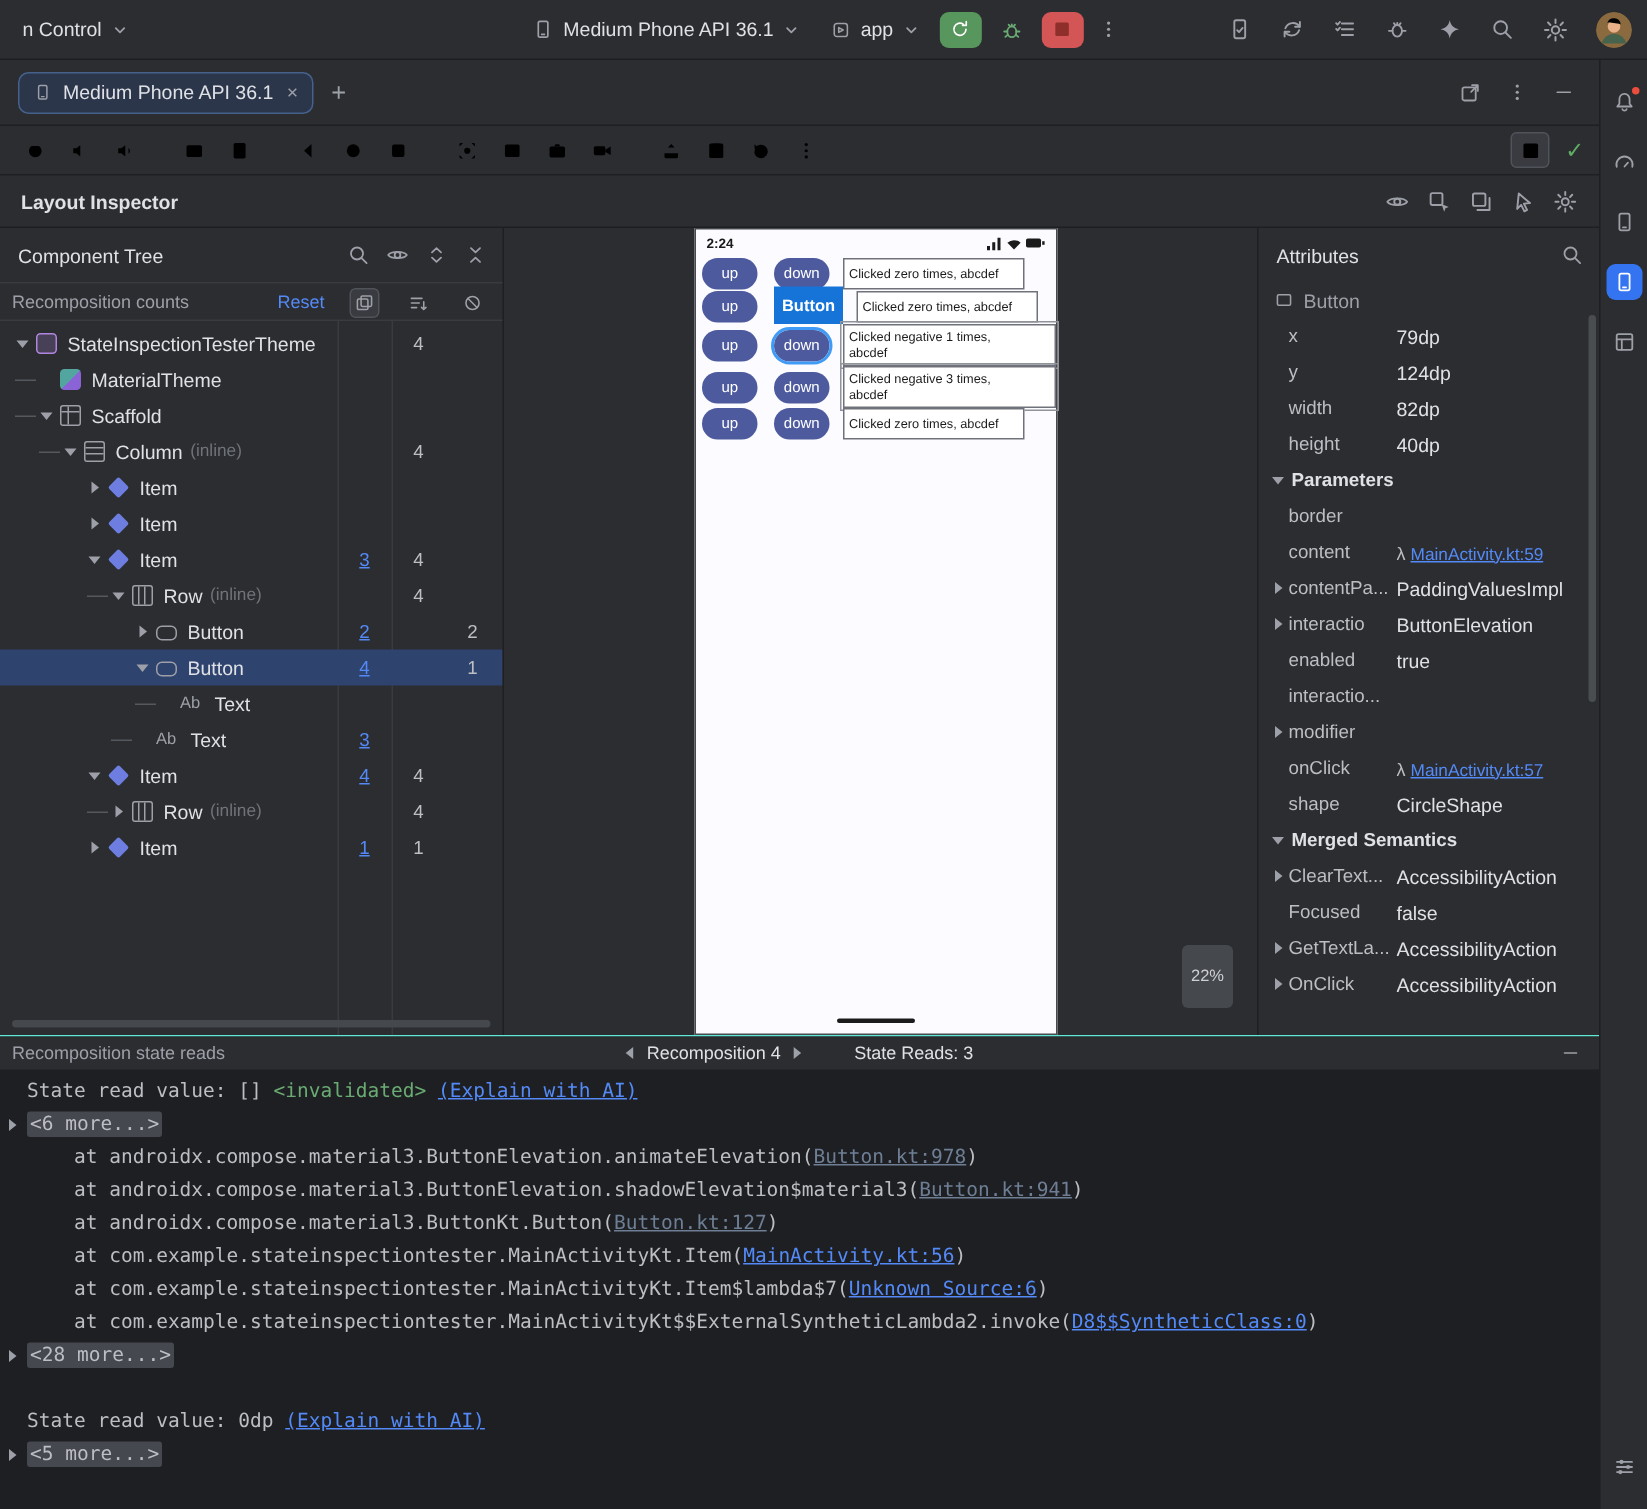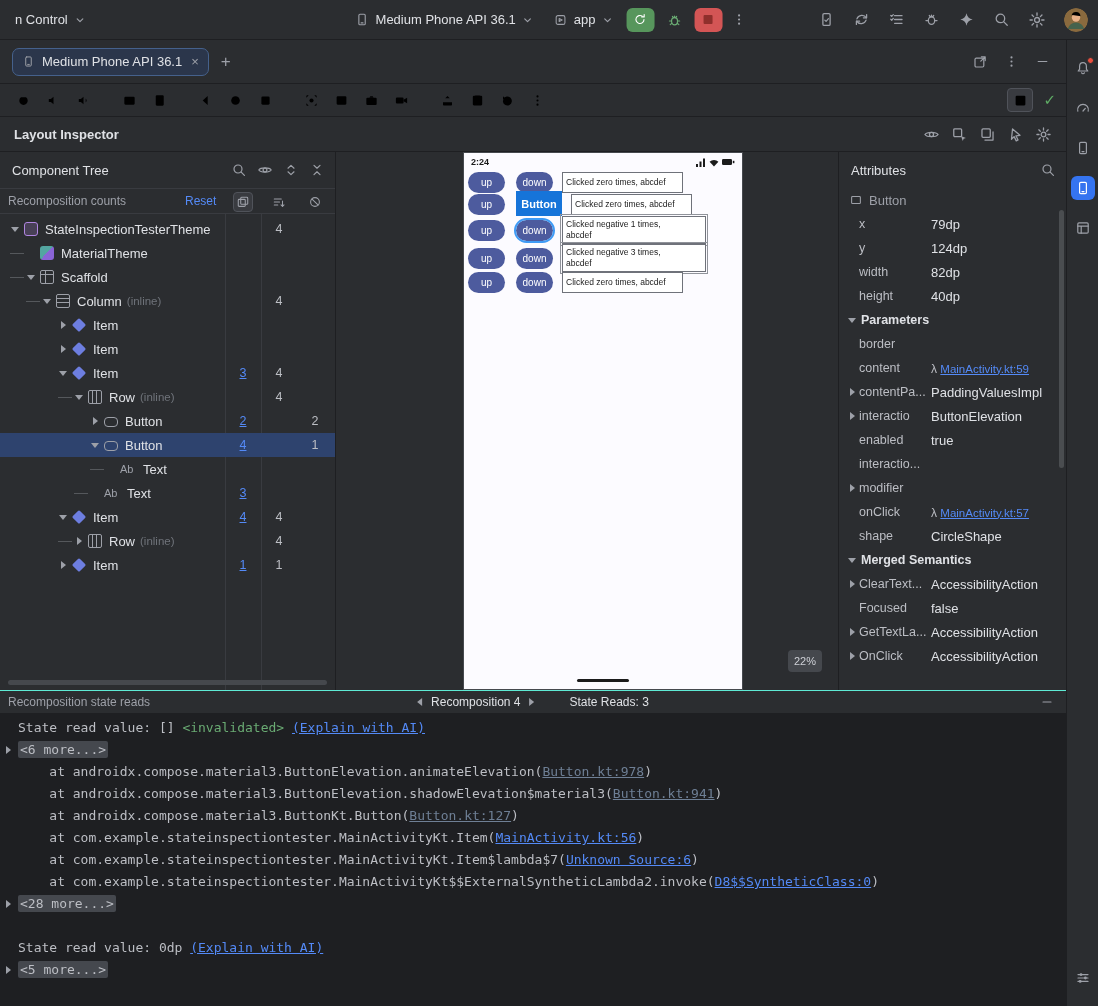--- a/index.html
+++ b/index.html
@@ -95,40 +95,40 @@
   .ni-text{font-size:11px;color:#9da0a8;width:auto;min-width:16px;height:auto;font-style:normal}
   .tlabel{margin-left:2px}
   .tnote{color:#6f737a;font-size:11.5px;margin-left:5px}
   .cc{position:absolute;width:36px;text-align:center;font-size:12.5px;color:#bcbec4}
   .c1{left:225px}.c2{left:261px}.c3{left:297px}
   .cnt{color:#548af7;text-decoration:underline;cursor:pointer}
   .hscroll{position:absolute;left:8px;right:8px;bottom:5px;height:5px;border-radius:3px;background:#45484d}
 
   
   .devpane{flex:1;min-width:0;position:relative;background:#2b2d30}
-  .phone{position:absolute;left:127px;top:0;width:280px;height:538px;background:#fcfbff;
+  .phone{position:absolute;left:127px;top:0;width:242px;height:538px;background:#fcfbff;
     border:1px solid #46494e;display:flex;flex-direction:column;color:#1b1b1b}
   .sbar{height:15px;flex:0 0 15px;display:flex;align-items:center;padding:3px 7px 0}
   .sbar .time{font-size:9px;font-weight:700}
   .sicons{margin-left:auto;display:flex;gap:3px;align-items:center;color:#1b1b1b}
   .drows{padding:4px 0 0 4px;display:flex;flex-direction:column}
   .drow{display:flex;align-items:center;margin-bottom:0}
   .dbtn{min-width:37px;height:21px;border-radius:11px;background:#4d5b9e;color:#fff;font-size:10px;
     display:flex;align-items:center;justify-content:center}
   .dbtn.down{margin-left:11px}
   .dbtn.selq{outline:2px solid #3f9bf5;outline-offset:0px}
   .dlabel{margin-left:11px;min-width:46px;height:25px;background:#1674d9;color:#fff;font-weight:700;
     font-size:11px;display:flex;align-items:center;justify-content:center;padding:0 4px;margin-top:-2px}
   .dtext{margin-left:9px;width:121px;height:21px;border:1px solid #6f727a;background:#fff;color:#1b1b1b;
     font-size:8.5px;line-height:1.3;padding:0 3px;display:flex;align-items:center;overflow:hidden}
   .dtext.two{width:144px;height:28px;display:block;padding:2px 3px}
   .drow.boxed .dtext{outline:1px solid #90939a;outline-offset:1px}
   .gbar{position:absolute;bottom:7px;left:50%;transform:translateX(-50%);width:52px;height:3px;background:#1b1b1b;border-radius:2px}
   .zoom{position:absolute;right:16px;bottom:18px;background:#45484d;border-radius:4px;color:#ced0d6;
-    font-size:11px;padding:5px 6px;cursor:pointer}
+    font-size:11px;padding:15px 6px;cursor:pointer}
 
   
   .attrpanel{width:228px;flex:0 0 228px;background:#2b2d30;border-left:1px solid #1e1f22;
     display:flex;flex-direction:column;position:relative;overflow:hidden}
   .ap-head{height:36px;flex:0 0 36px;display:flex;align-items:center;padding:0 10px 0 12px}
   .ap-head .right{margin-left:auto}
   .ap-comp{height:24px;flex:0 0 24px;display:flex;align-items:center;gap:6px;padding:0 10px;color:#9da0a8}
   .arow{height:24px;flex:0 0 24px;display:flex;align-items:center;padding:0 6px;font-size:12.5px}
   .aexp{width:14px;flex:0 0 14px}
   .akey{color:#bcbec4;width:72px;flex:0 0 72px;overflow:hidden;white-space:nowrap}

